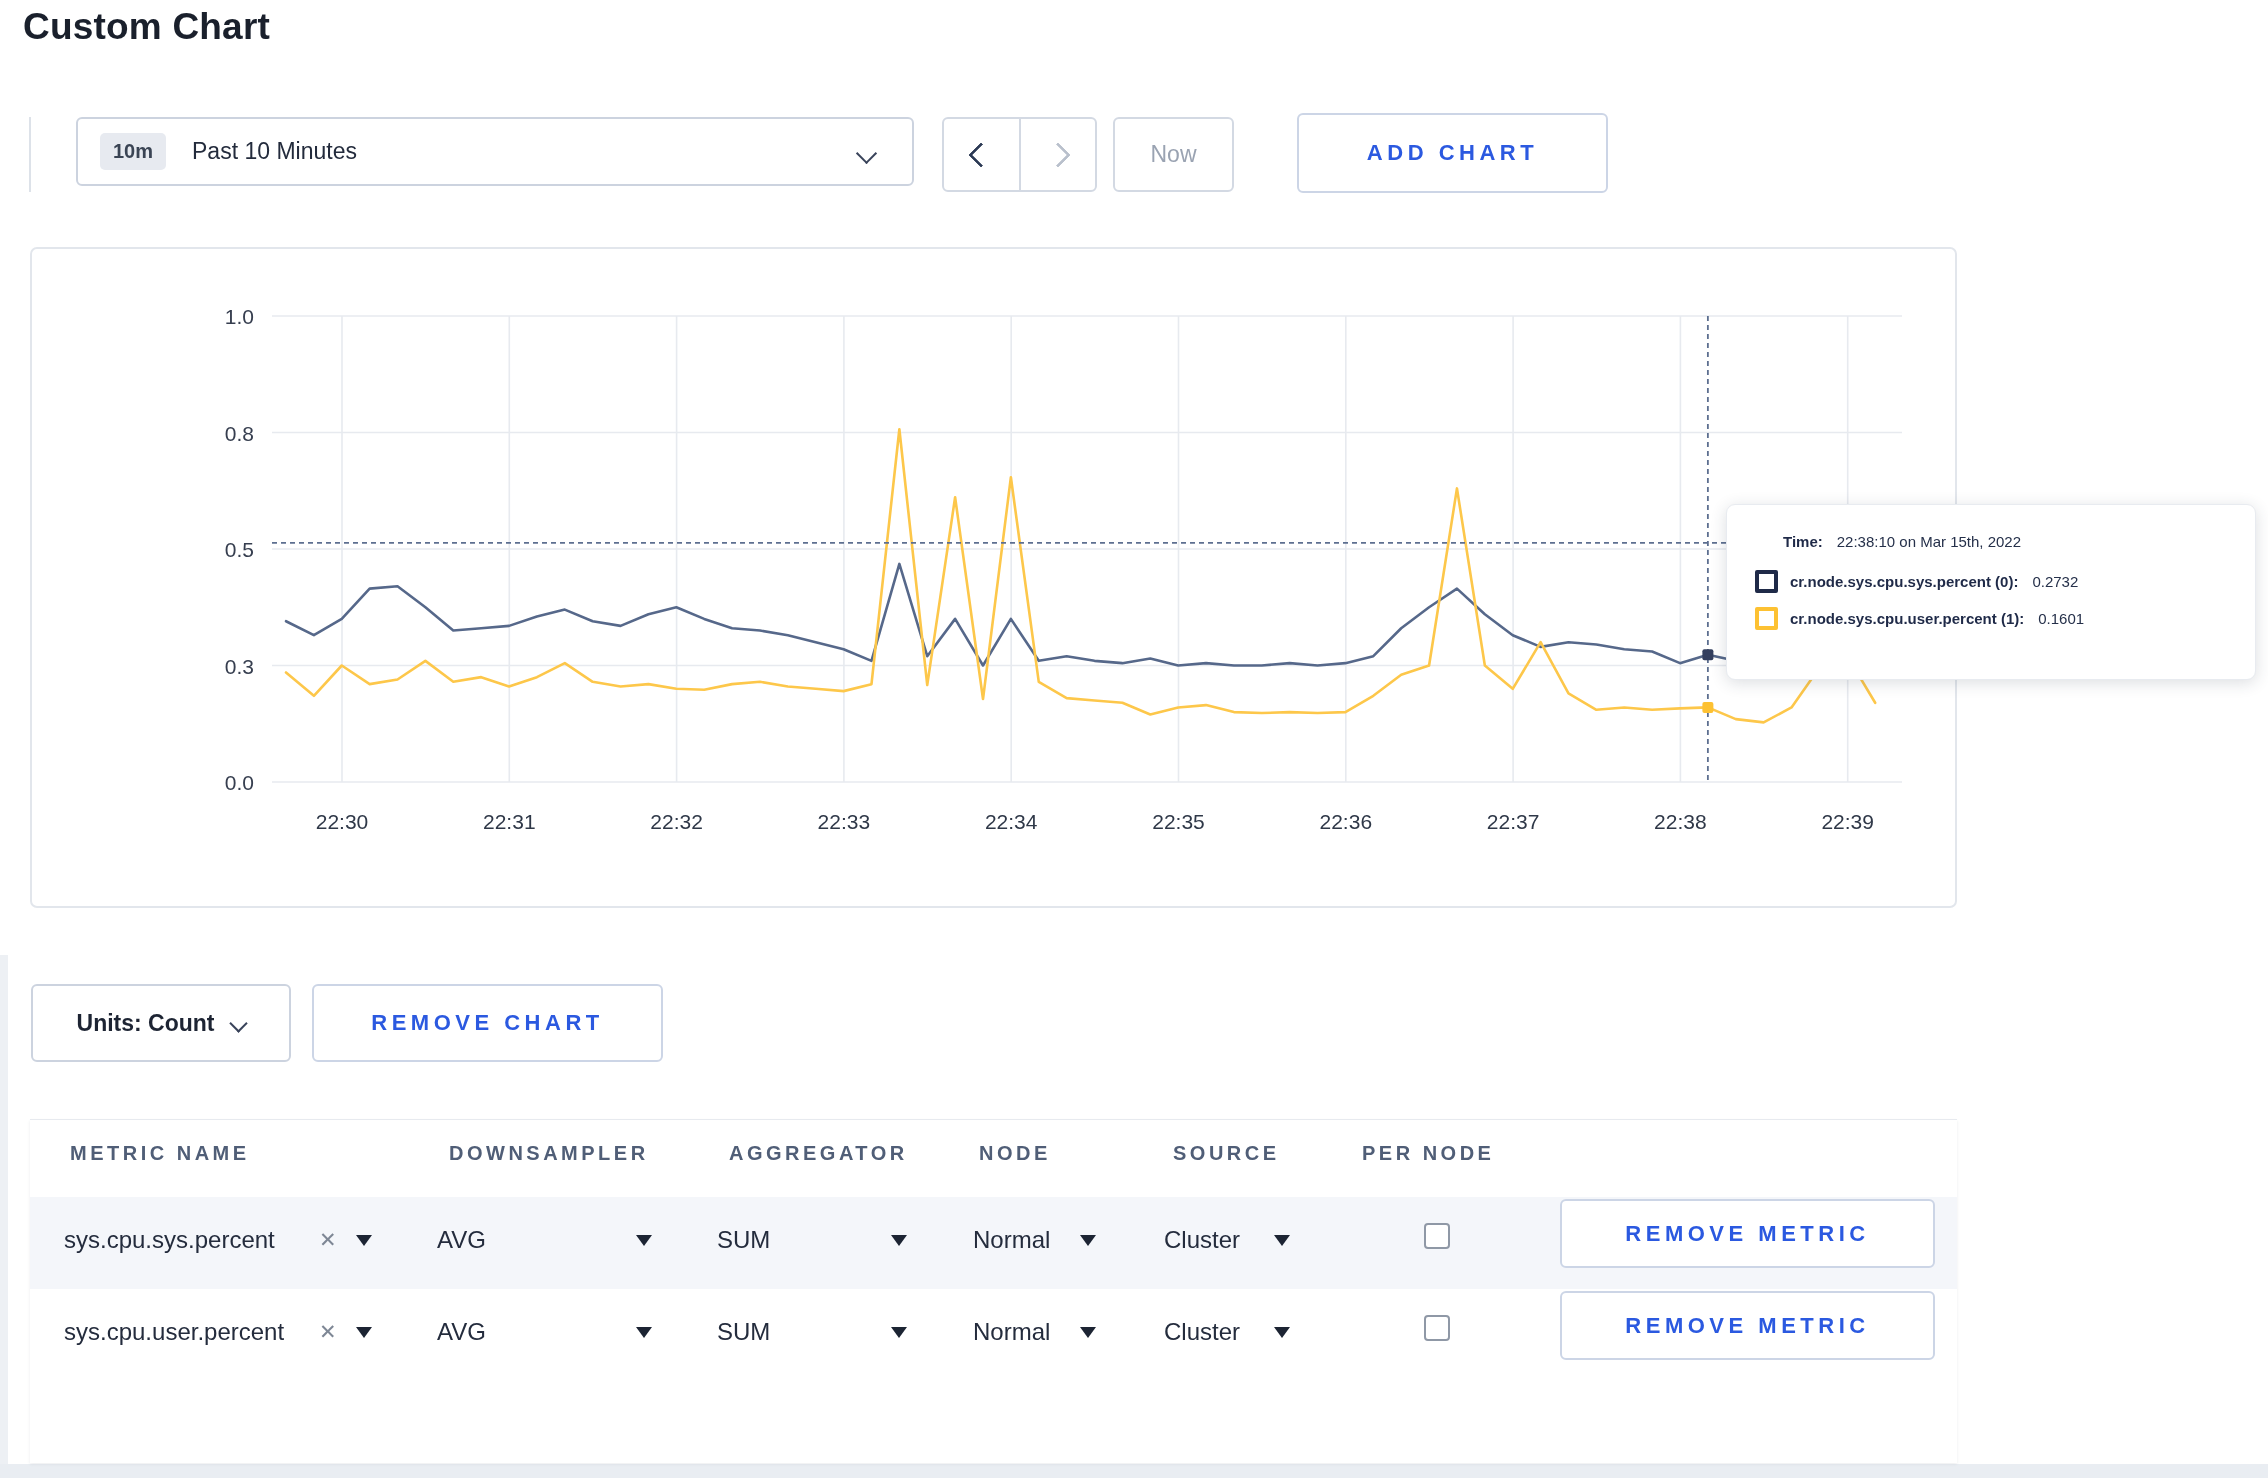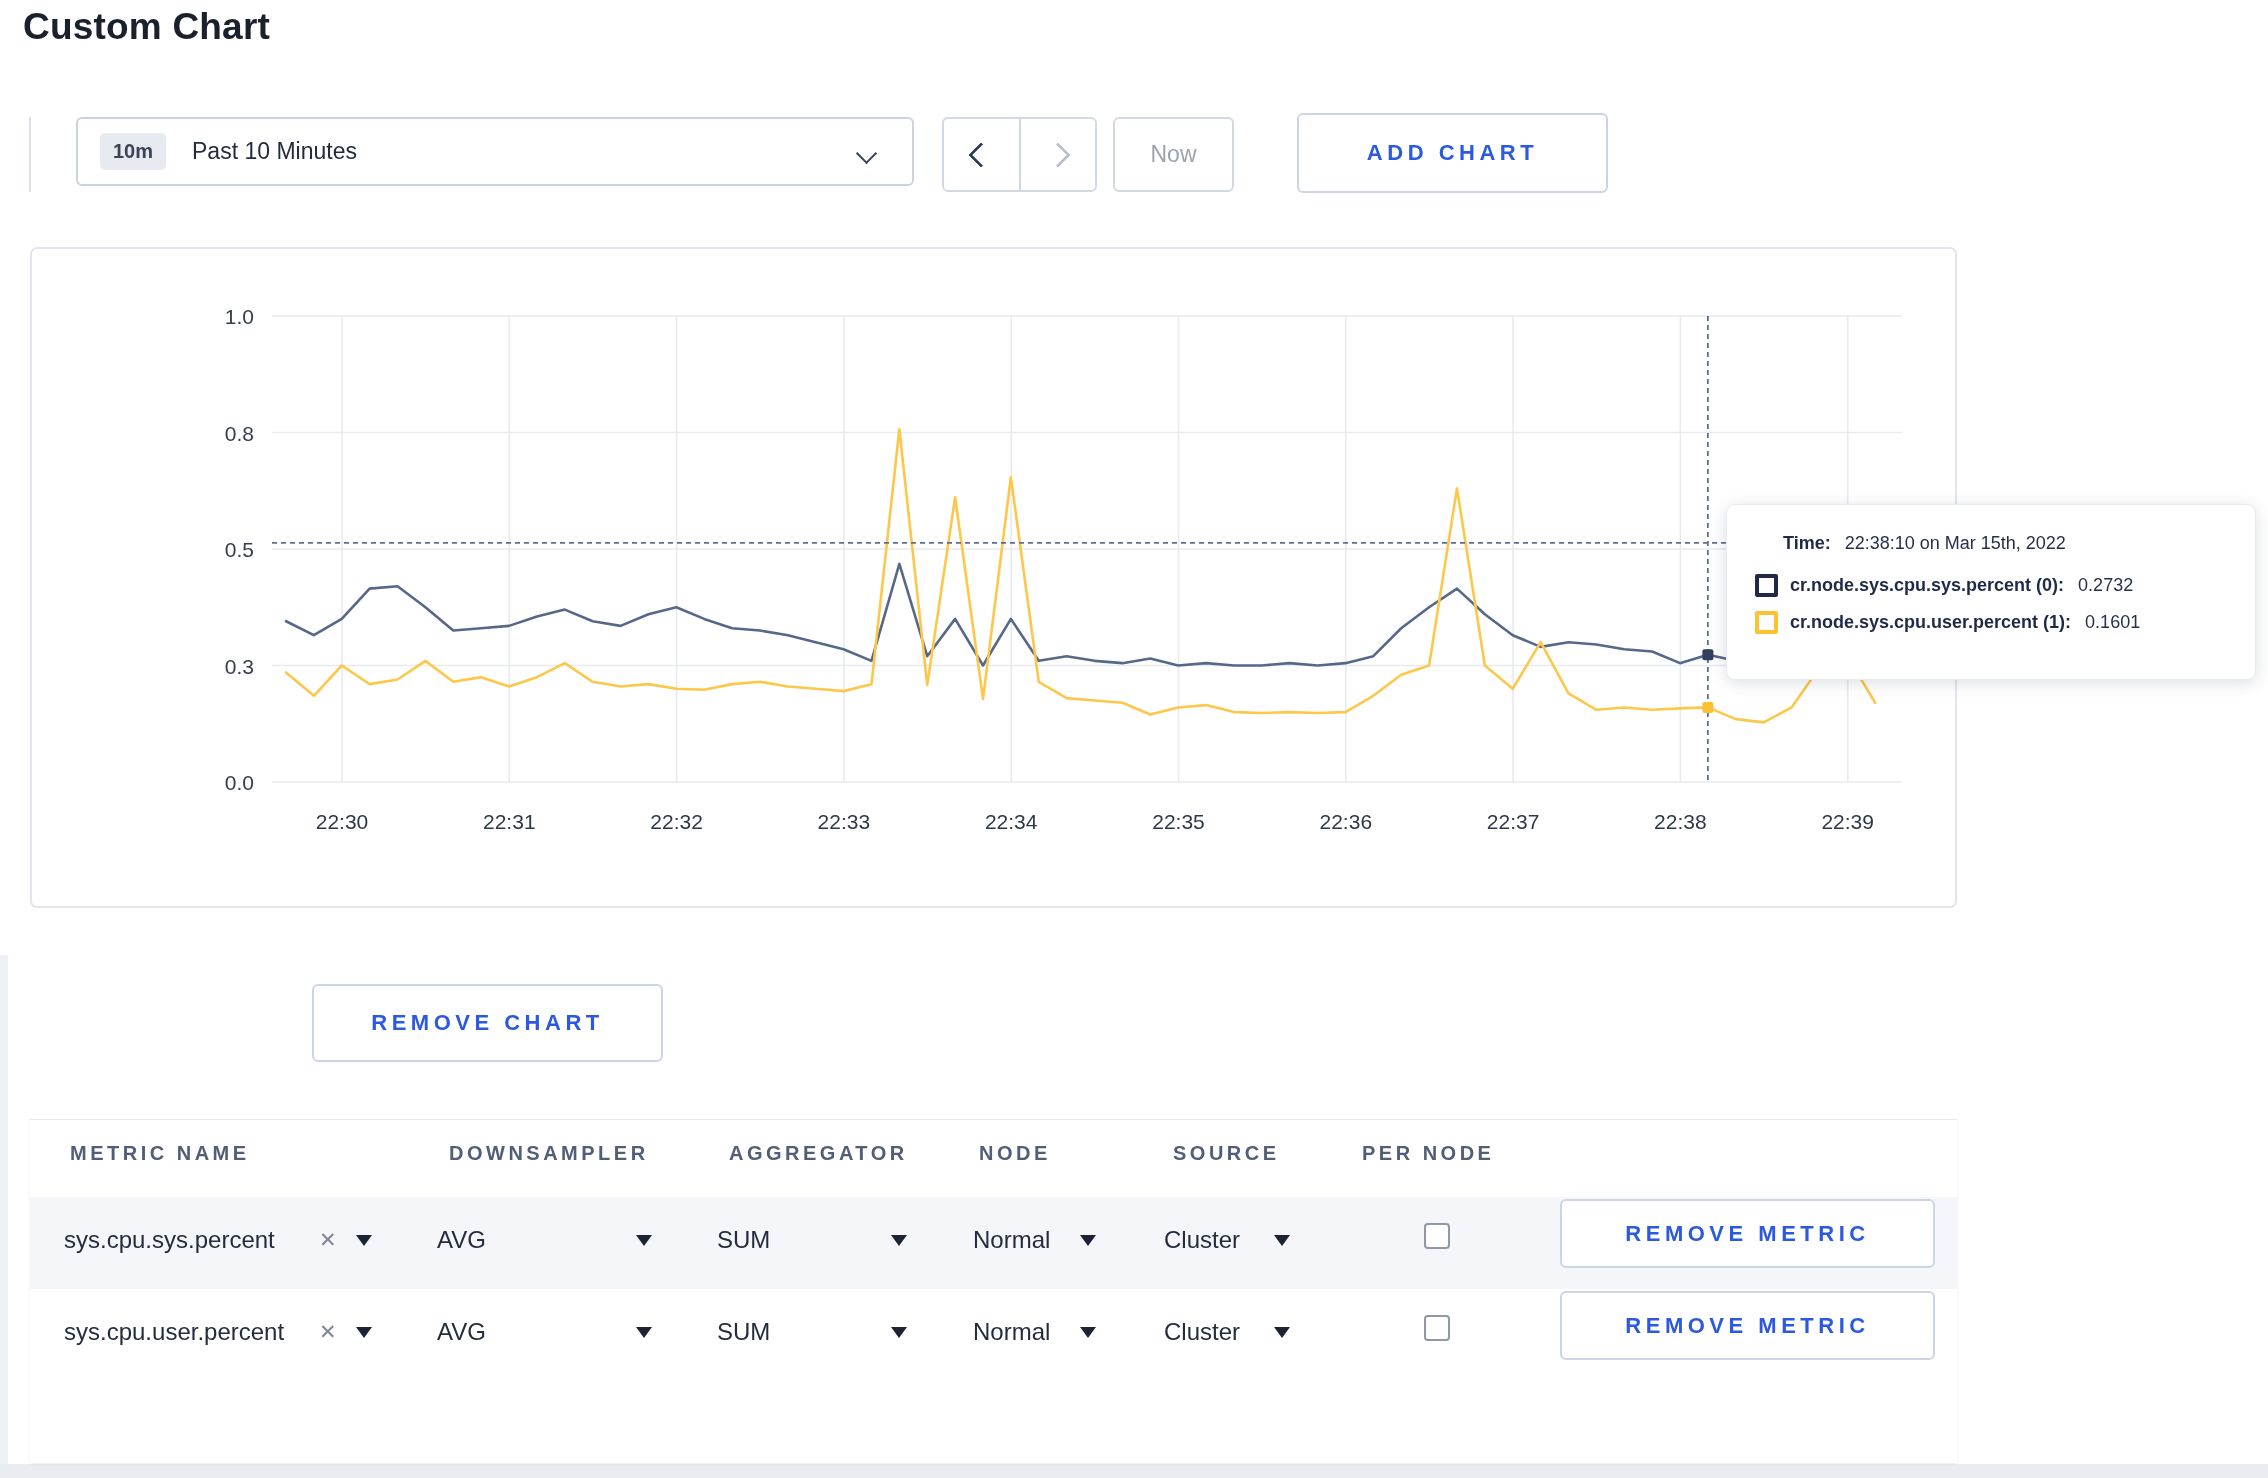--- a/index.html
+++ b/index.html
@@ -35,21 +35,21 @@
   .add-chart{left:1297px;top:113px;width:311px;height:80px;}
 
   
   .chart-card{left:30px;top:247px;width:1927px;height:661px;background:#fff;border:2px solid #e2e6ec;
               border-radius:7px;box-sizing:border-box;}
   .chart-card svg{position:absolute;left:0;top:0;}
 
   
   .tooltip{left:1726px;top:504px;width:530px;height:176px;background:#fff;border:1px solid #e8ebf0;
            border-radius:9px;box-shadow:0 3px 16px rgba(40,50,70,0.16);box-sizing:border-box;
-           padding:28px 0 0 28px;font-size:18px;color:#1f2a48;z-index:5;}
+           padding:28px 0 0 28px;font-size:15px;color:#1f2a48;z-index:5;}
   .tt-time{margin-left:28px;margin-bottom:20px;}
   .tt-label{font-weight:700;color:#1f2a48;}
   .tt-val{margin-left:14px;color:#25304a;}
   .tt-row{display:flex;align-items:center;margin-bottom:14px;}
   .swatch{width:15px;height:15px;border:4px solid #1f2a48;border-radius:2px;margin-right:12px;flex:0 0 auto;}
 
   
   .units-select{left:31px;top:984px;width:260px;height:78px;border:2px solid #ccd3df;border-radius:6px;
                 background:#fff;box-sizing:border-box;display:flex;align-items:center;justify-content:center;
                 gap:18px;font-size:23px;font-weight:700;color:#1d2433;cursor:pointer;}
@@ -156,20 +156,24 @@
       <span class="tt-label">cr.node.sys.cpu.sys.percent (0):</span>
         <span class="tt-val">0.2732</span>
     </div>
     <div class="tt-row">
       <span class="swatch" style="border-color: rgb(253, 193, 50);"></span>
       <span class="tt-label">cr.node.sys.cpu.user.percent (1):</span>
         <span class="tt-val">0.1601</span>
     </div>
   </div>
 
+  <div class="abs units-select">
+    <span>Units: Count</span>
+    <span class="chev"></span>
+  </div>
   <div class="abs blue-btn remove-chart">REMOVE CHART</div>
 
   <div class="abs metrics-card">
     <span class="th" style="left:40px">METRIC NAME</span>
     <span class="th" style="left:419px">DOWNSAMPLER</span>
     <span class="th" style="left:699px">AGGREGATOR</span>
     <span class="th" style="left:949px">NODE</span>
     <span class="th" style="left:1143px">SOURCE</span>
     <span class="th" style="left:1332px">PER NODE</span>
 

